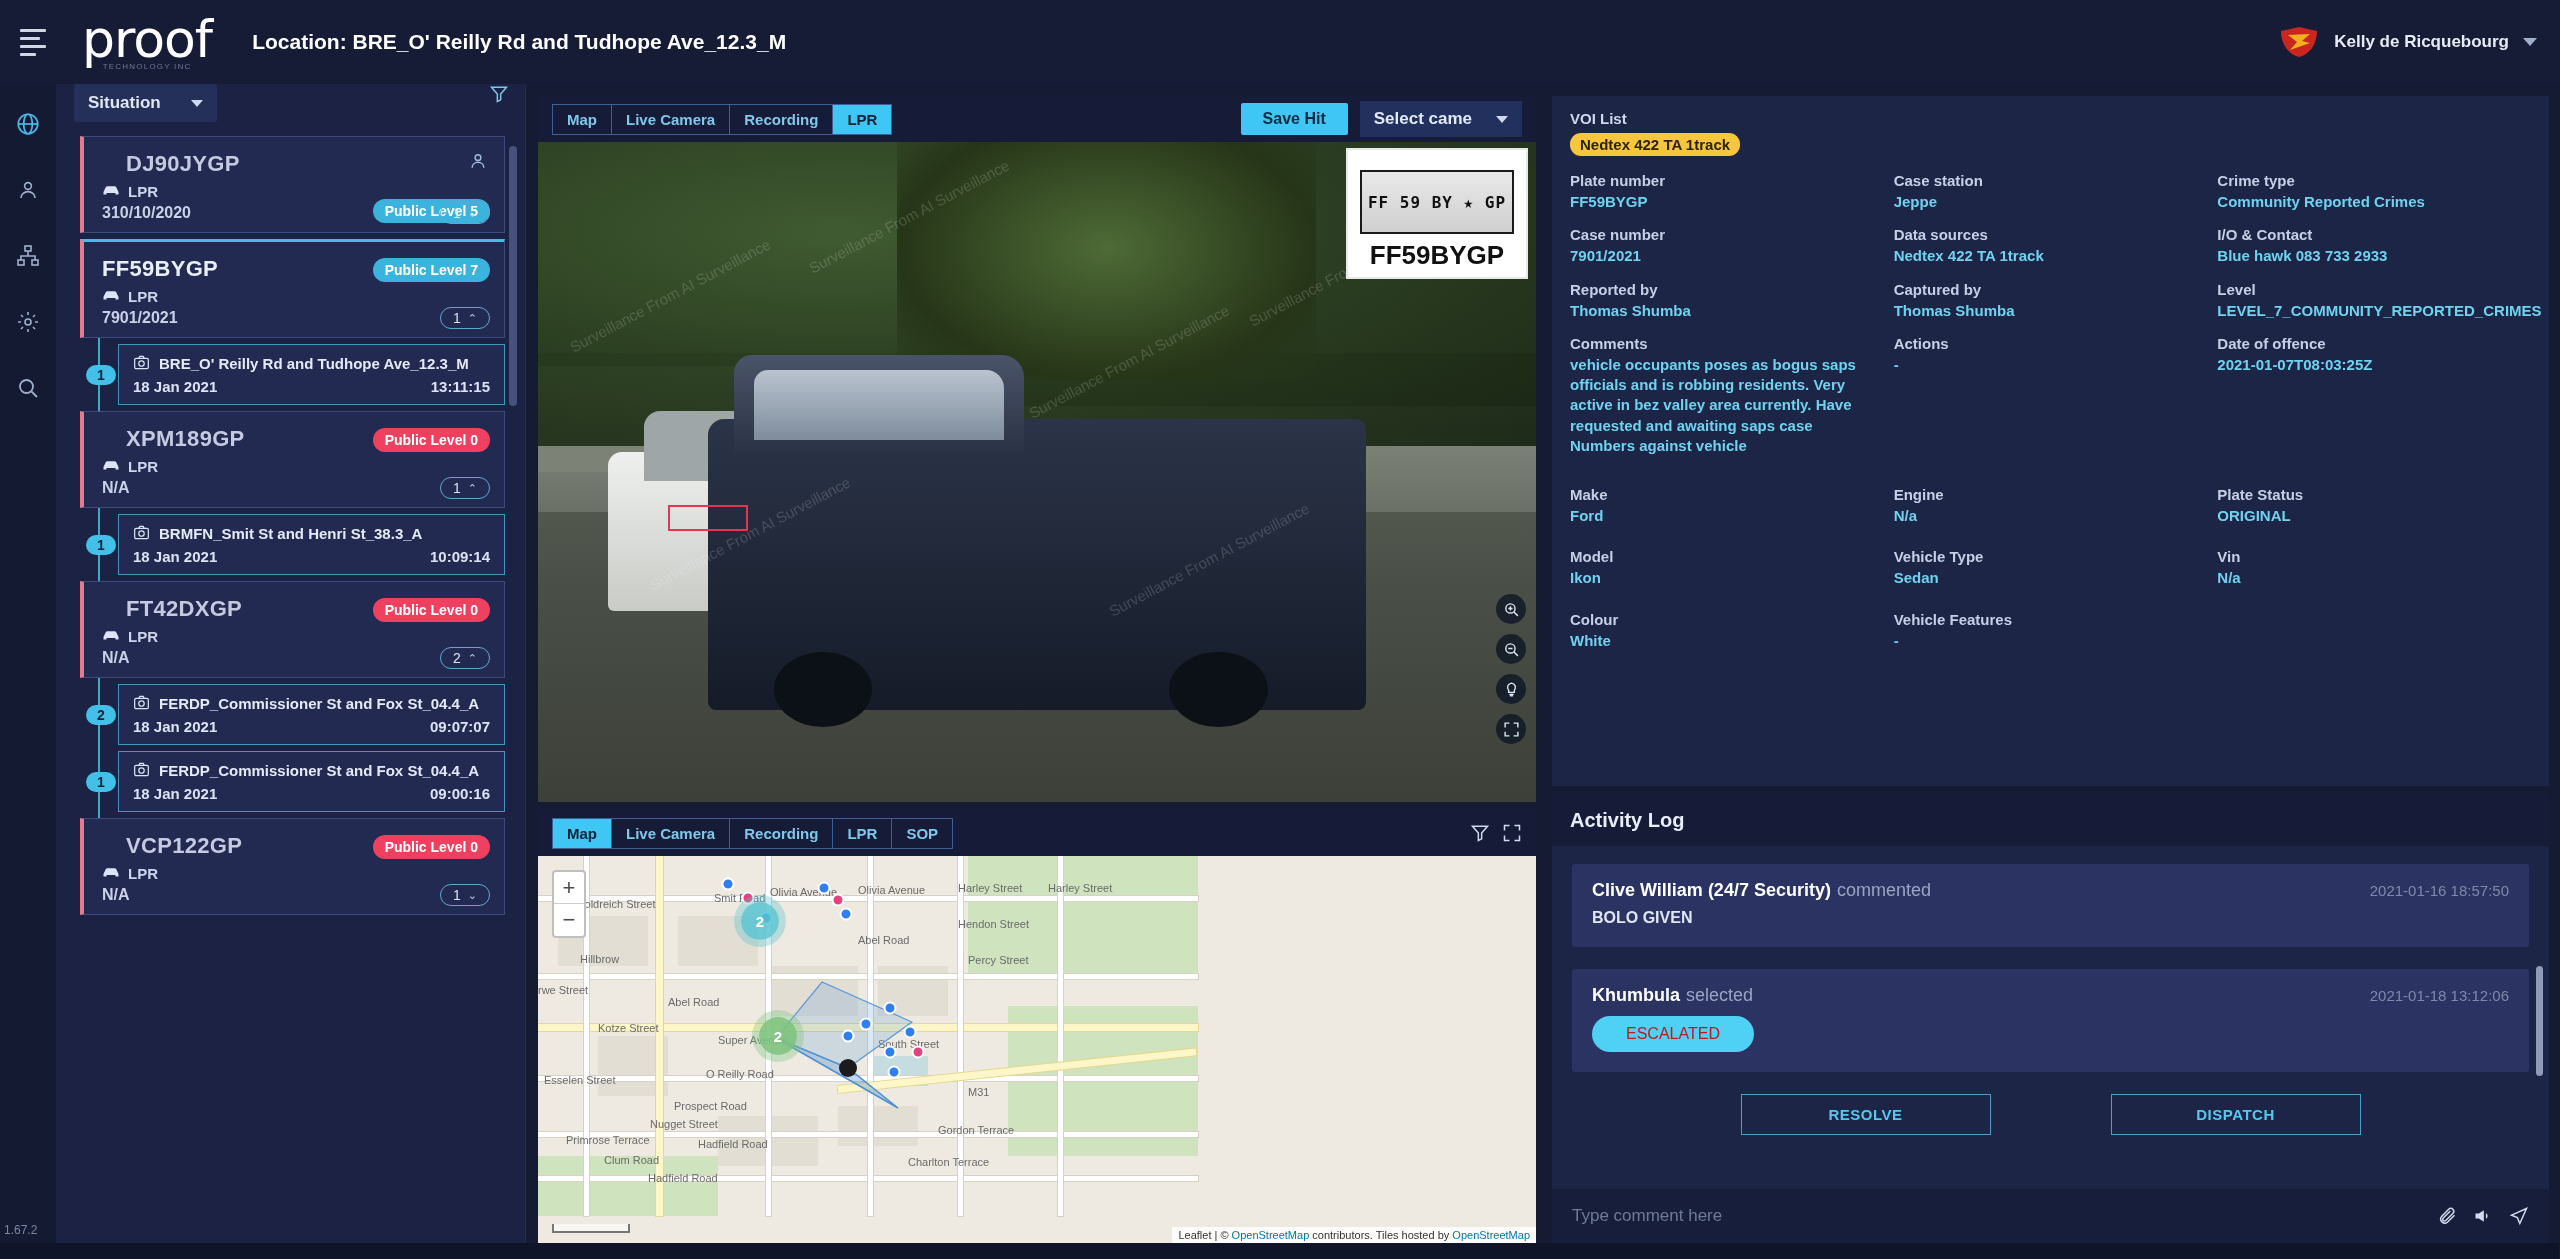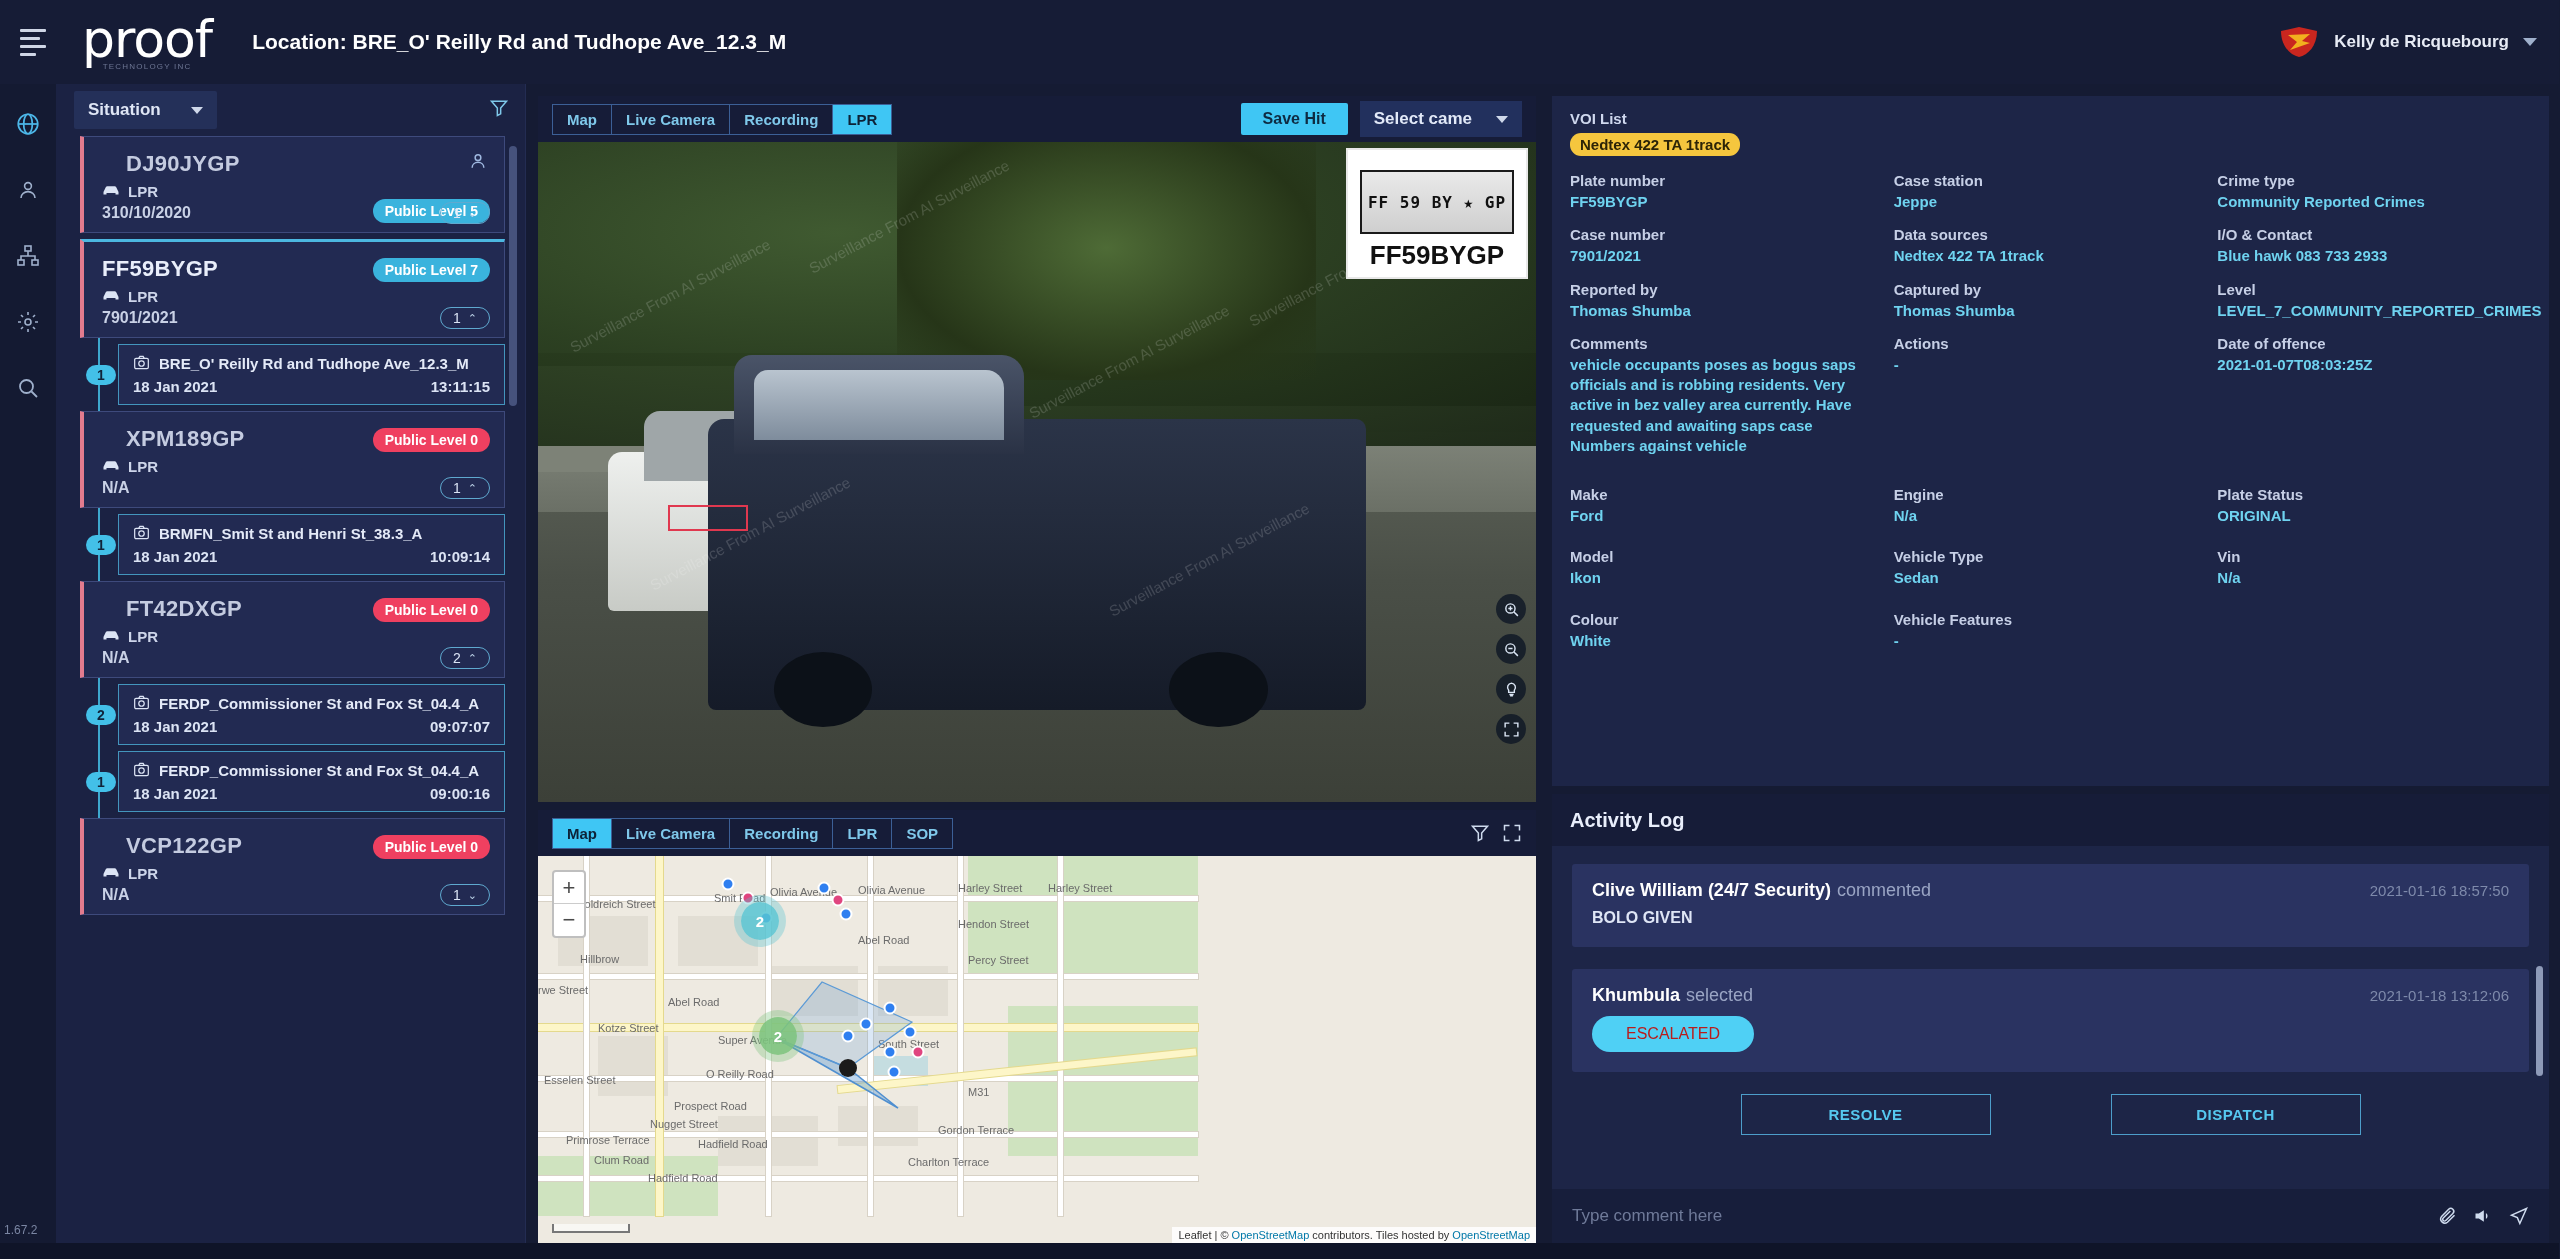--- a/index.html
+++ b/index.html
@@ -51,21 +51,21 @@
     justify-content: center; cursor: pointer; }
   .rail-ico svg { display: block; }
   .version { position: absolute; bottom: 6px; left: 4px; font-size: 12px; color: #7b86a3; }
 
   
   .sidebar {
     width: 470px; flex: 0 0 470px; background: #1b2243;
     display: flex; flex-direction: column; min-height: 0;
     border-right: 1px solid #232c52;
   }
-  .sb-head { height: 52px; display: flex; align-items: center; padding: 0 16px 0 18px; }
+  .sb-head { height: 52px; display: flex; align-items: flex-start; padding: 0 16px 0 18px; }
   .sb-select {
     background: #243059; border: none; height: 38px; padding: 0 14px;
     color: #dfe6f5; font-size: 17px; font-weight: 600; display: flex;
     align-items: center; gap: 30px; cursor: pointer; border-radius: 2px;
   }
   .sb-select .cdn { width:0;height:0;border-left:6px solid transparent;
     border-right:6px solid transparent;border-top:7px solid #cfd8ea; }
   .sb-filter { margin-left: auto; cursor: pointer; }
   .sb-list { flex: 1; overflow: hidden; padding: 0 20px 0 24px; position: relative; }
   .sb-scroll { position:absolute; right: 8px; top: 10px; width: 8px;
@@ -675,21 +675,21 @@
               <div class="map-lbl" style="left: 180px; top: 178px;">Super Avenue</div>
               <div class="map-lbl" style="left: 340px; top: 182px;">South Street</div>
               <div class="map-lbl" style="left: 168px; top: 212px;">O Reilly Road</div>
               <div class="map-lbl" style="left: 136px; top: 244px;">Prospect Road</div>
               <div class="map-lbl" style="left: 430px; top: 230px;">M31</div>
               <div class="map-lbl" style="left: 400px; top: 268px;">Gordon Terrace</div>
               <div class="map-lbl" style="left: 28px; top: 278px;">Primrose Terrace</div>
               <div class="map-lbl" style="left: 160px; top: 282px;">Hadfield Road</div>
               <div class="map-lbl" style="left: 110px; top: 316px;">Hadfield Road</div>
               <div class="map-lbl" style="left: 370px; top: 300px;">Charlton Terrace</div>
-              <div class="map-lbl" style="left: 56px; top: 298px;">Clum Road</div>
+              <div class="map-lbl" style="left: 66px; top: 298px;">Clum Road</div>
               <div class="map-lbl" style="left: 112px; top: 262px;">Nugget Street</div>
             </div>
           <div class="mk blue" style="left:190px;top:28px"></div>
           <div class="mk pink" style="left:210px;top:42px"></div>
           <div class="mk blue" style="left:286px;top:32px"></div>
           <div class="mk pink" style="left:300px;top:44px"></div>
           <div class="mk blue" style="left:228px;top:62px"></div>
           <div class="mk blue" style="left:308px;top:58px"></div>
           <div class="mk blue" style="left:352px;top:152px"></div>
           <div class="mk blue" style="left:310px;top:180px"></div>

